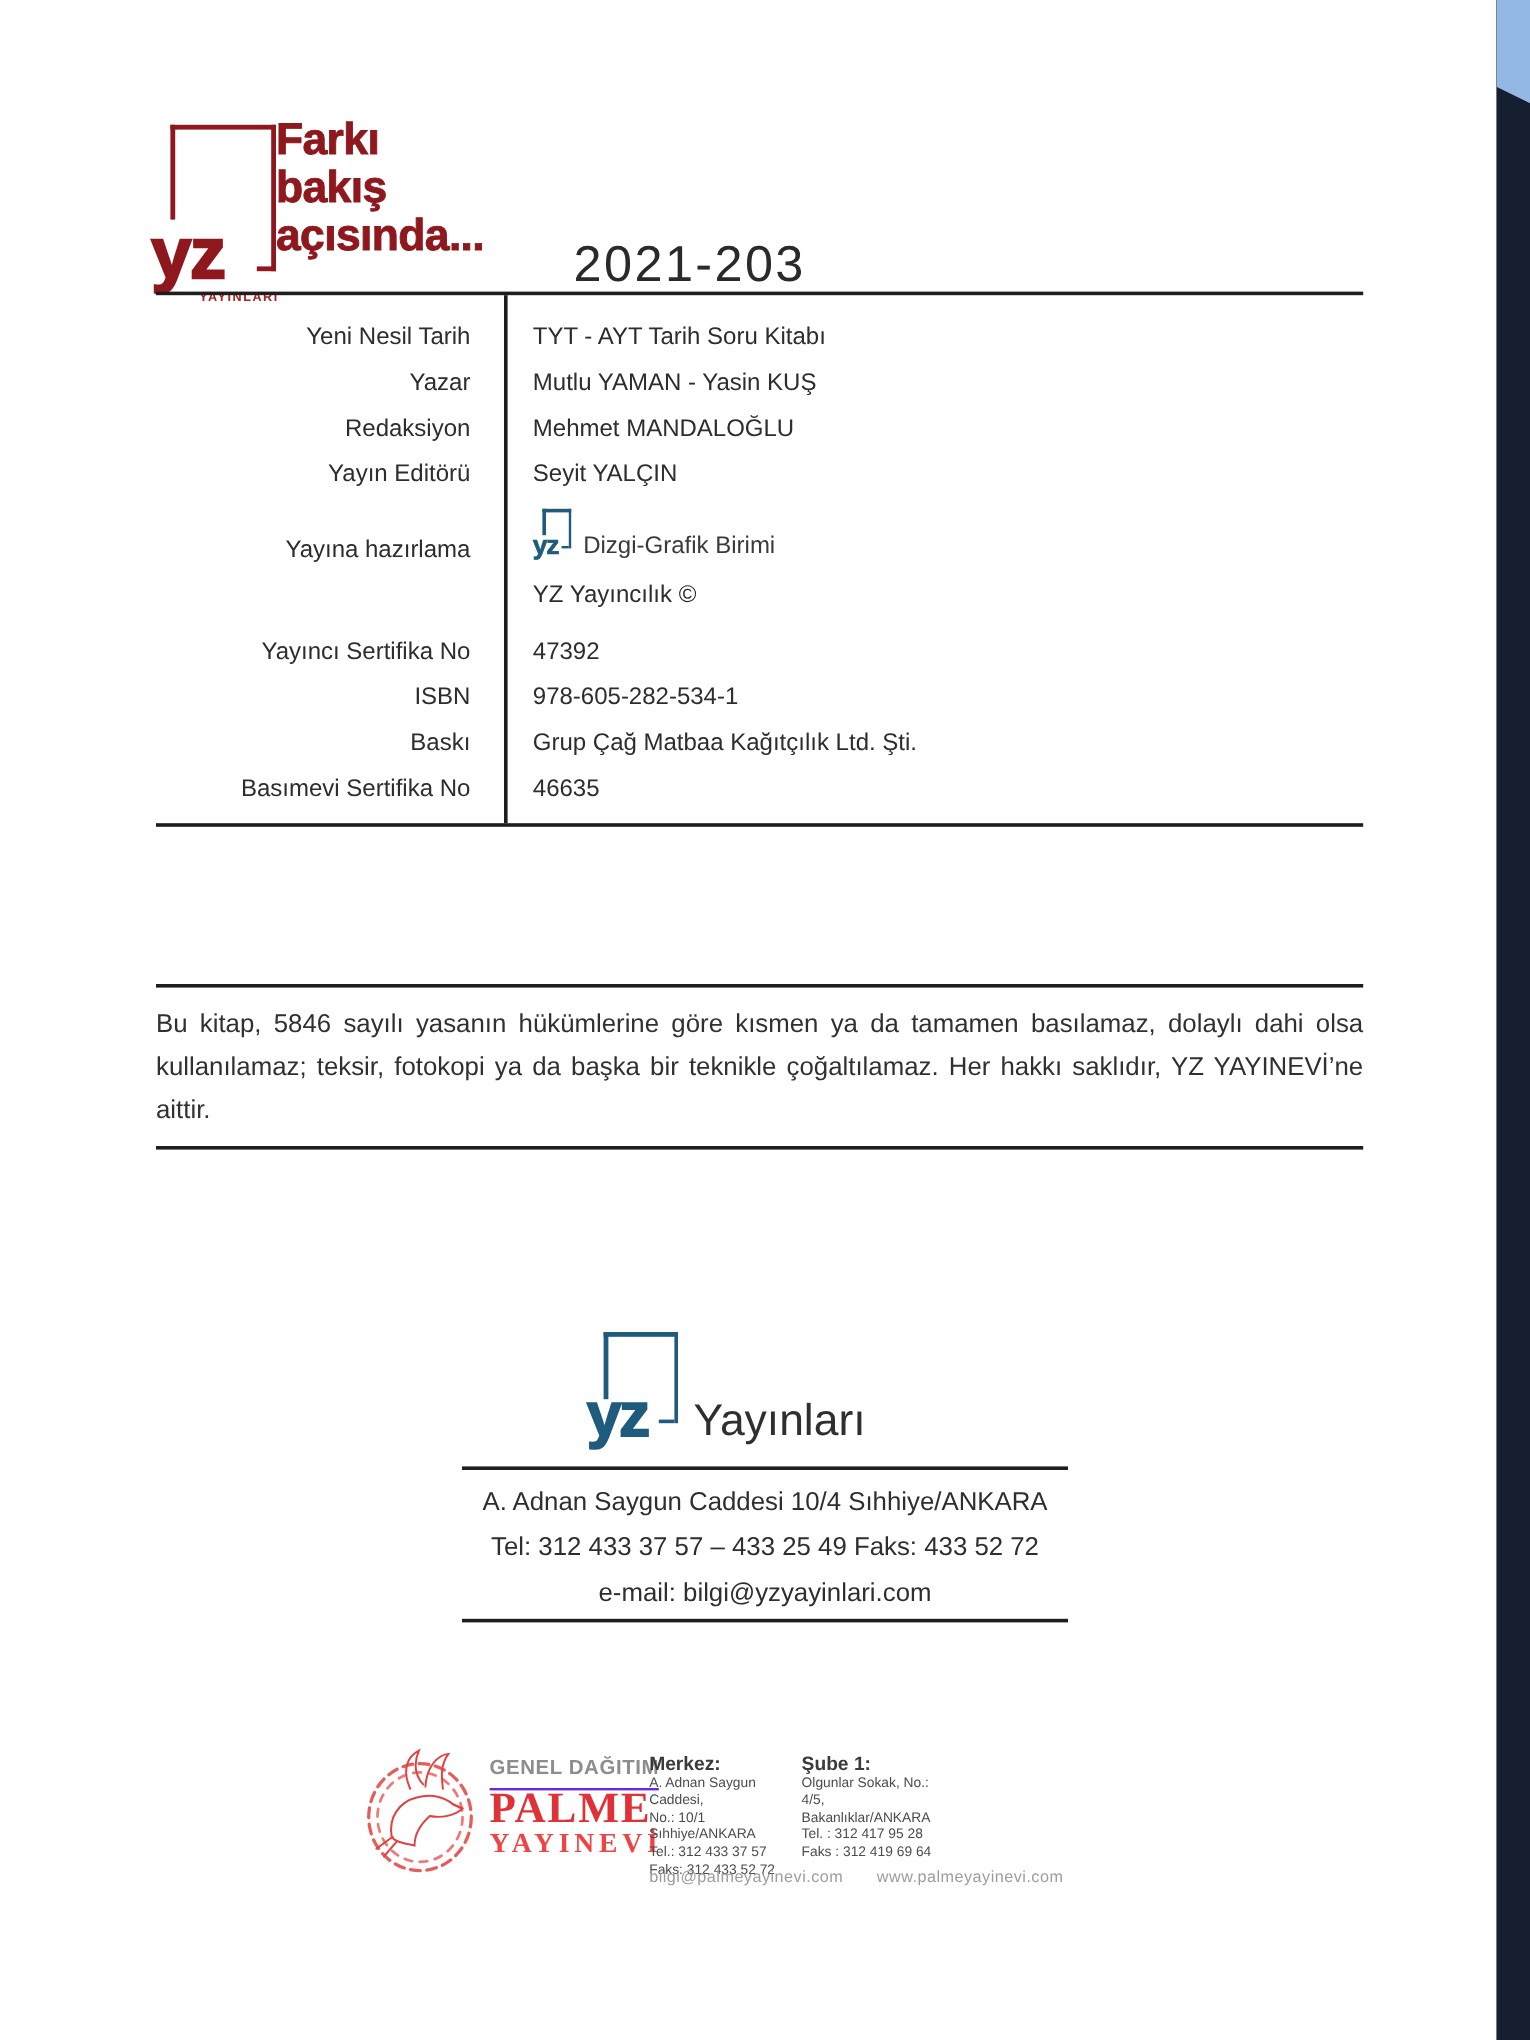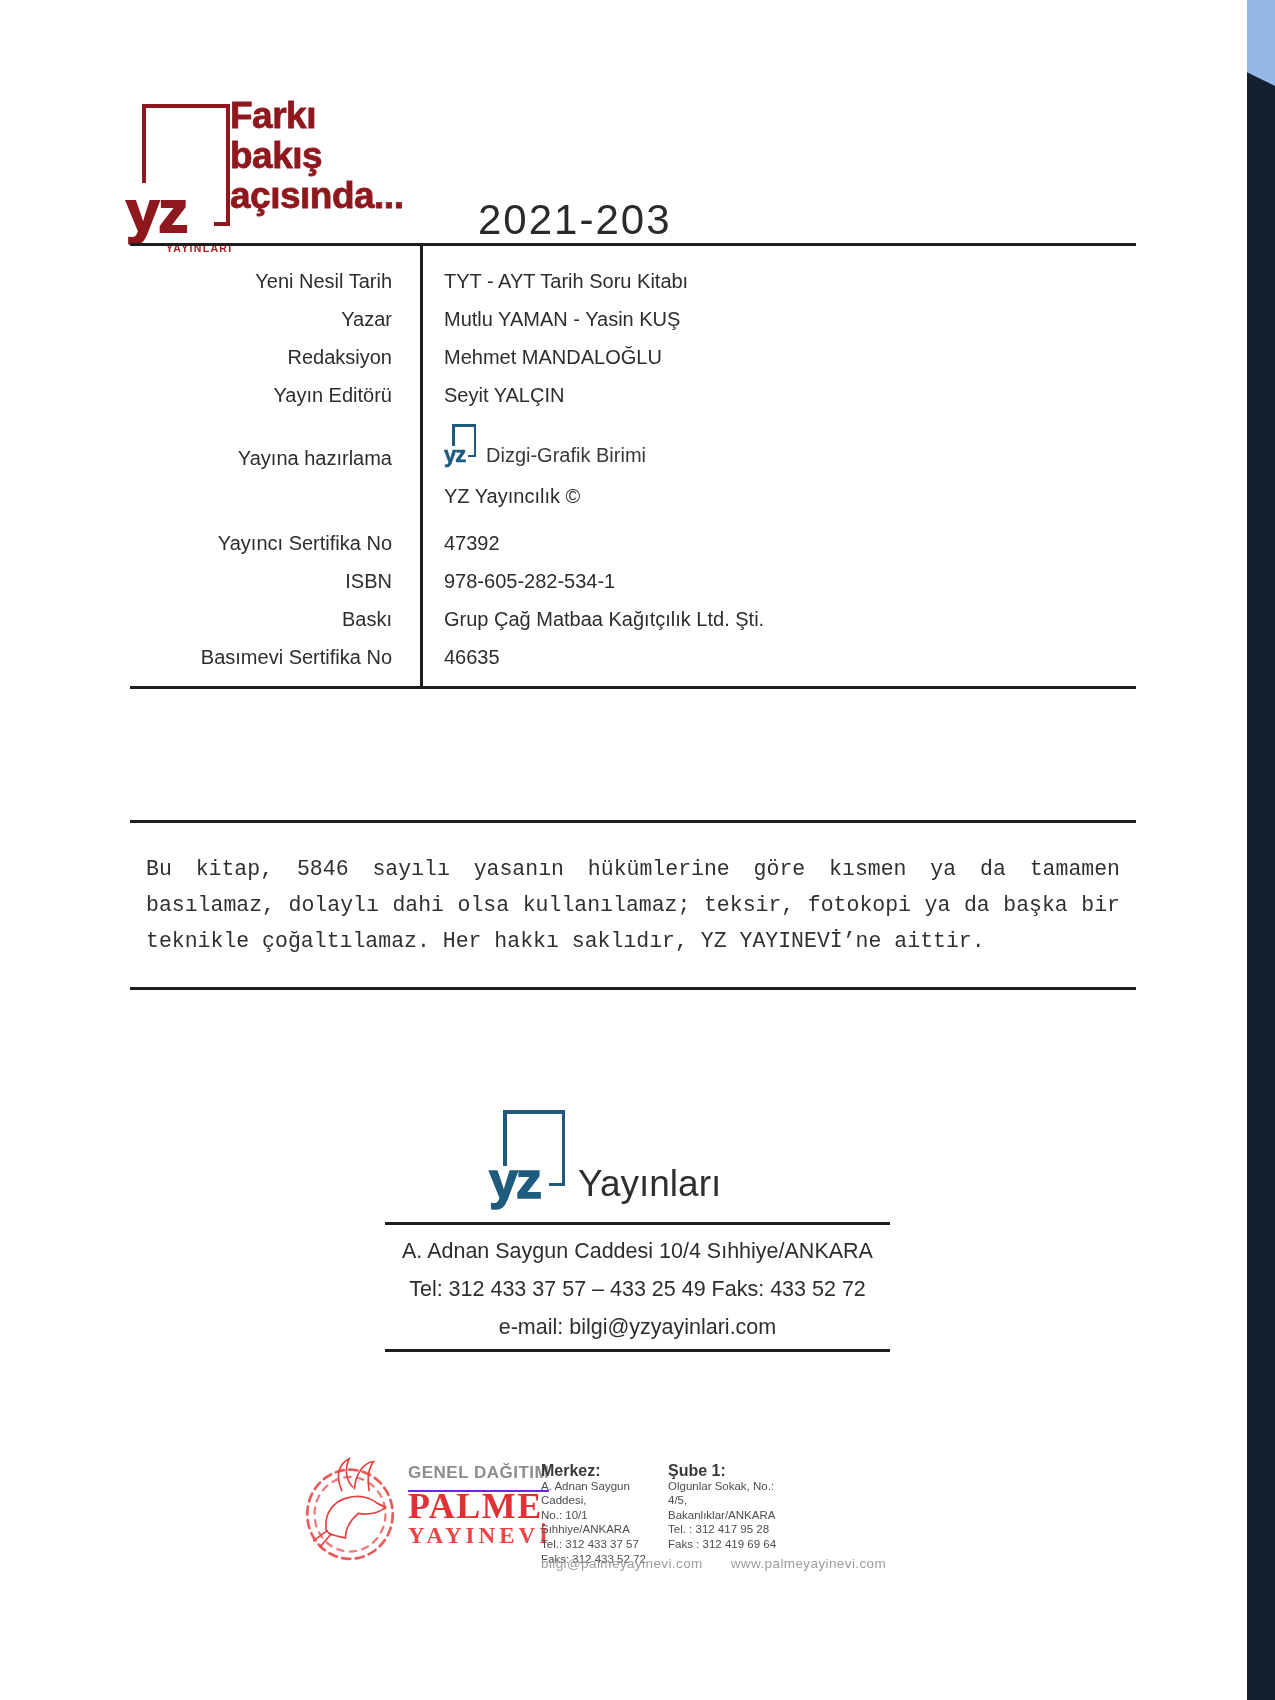--- a/index.html
+++ b/index.html
@@ -54,21 +54,21 @@
   .mm-left  { left:8px; top:0; width:2.5px; height:22px; }
   .mm-right { left:29.5px; top:0; width:2.5px; height:33px; }
   .mm-hook  { left:24px; top:30.5px; width:6px; height:2.5px; }
   .mm-yz { position:absolute; left:0; top:20px; font-size:22px; line-height:1; font-weight:bold;
     letter-spacing:-1px; color:#1f5b7d; -webkit-text-stroke:0.6px #1f5b7d; }
 
   
   .copyright { position:absolute; left:130px; top:820px; width:1006px;
     border-top:3px solid #1e1e1e; border-bottom:3px solid #1e1e1e;
     padding:12px 0 12px; font-size:21.5px; line-height:36px; text-align:justify; color:#303030; }
-  .copyright p { margin:16px;font-family:Liberation Mono, monospace; }
+  .copyright p { margin:0; }
 
   
   .blue-mark { position:absolute; left:489px; top:1110px; width:80px; height:100px; }
   .blue-mark .mk { background:#1f5b7d; }
   .bm-top   { left:14px; top:0; width:62px; height:3.5px; }
   .bm-left  { left:14px; top:0; width:3.5px; height:56px; }
   .bm-right { left:72.5px; top:0; width:3.5px; height:76px; }
   .bm-hook  { left:60px; top:72.5px; width:13px; height:3.5px; }
   .bm-yz { position:absolute; left:0; top:44px; font-size:52px; line-height:1; font-weight:bold;
     letter-spacing:-2px; color:#1f5b7d; -webkit-text-stroke:1.5px #1f5b7d; }

